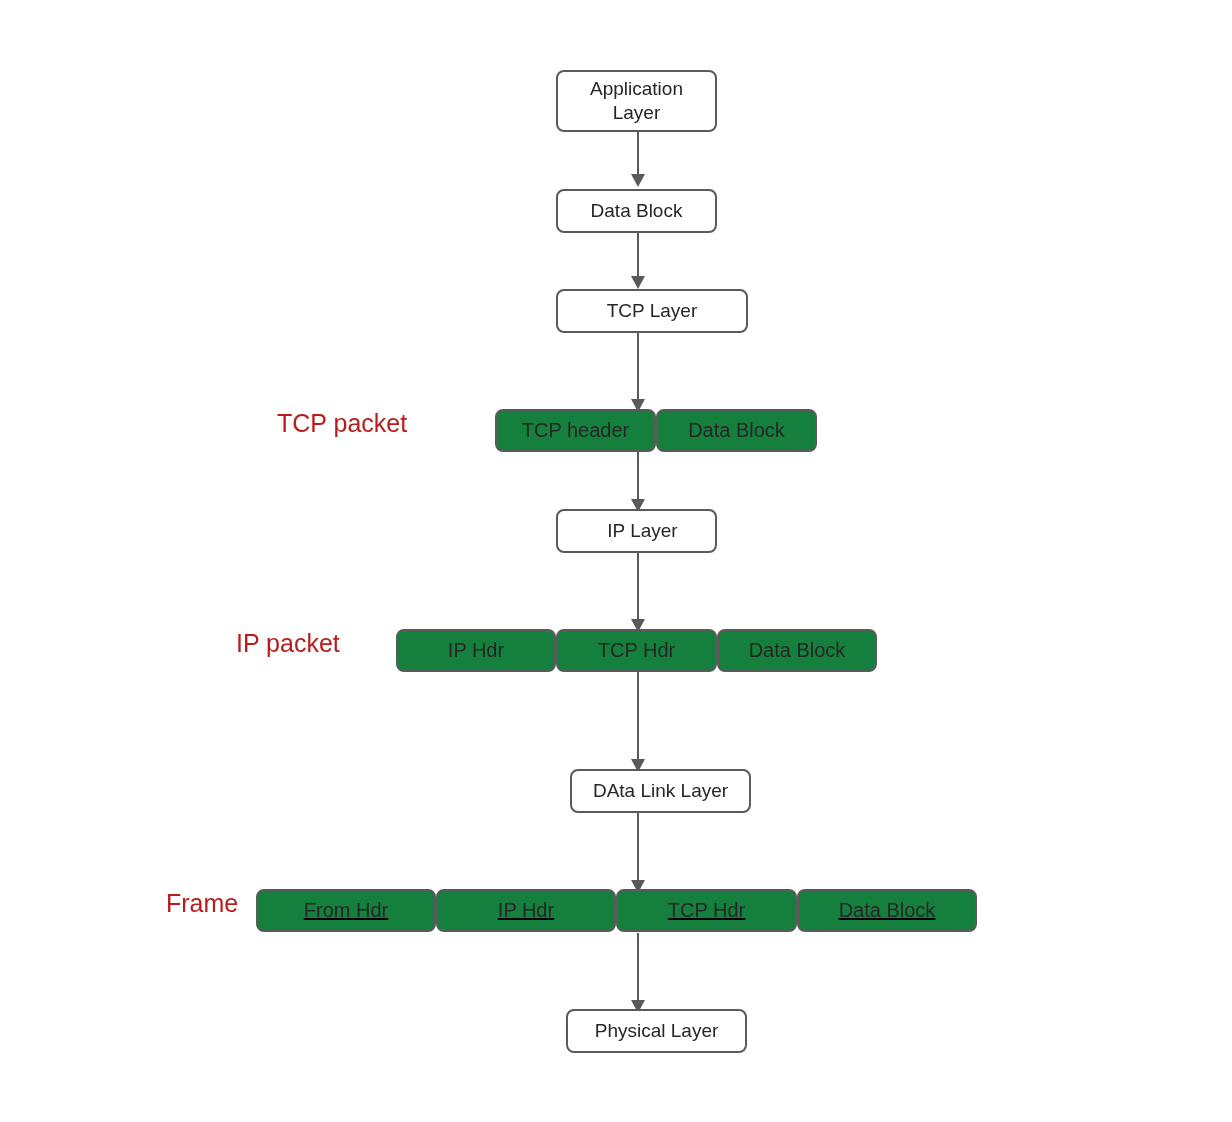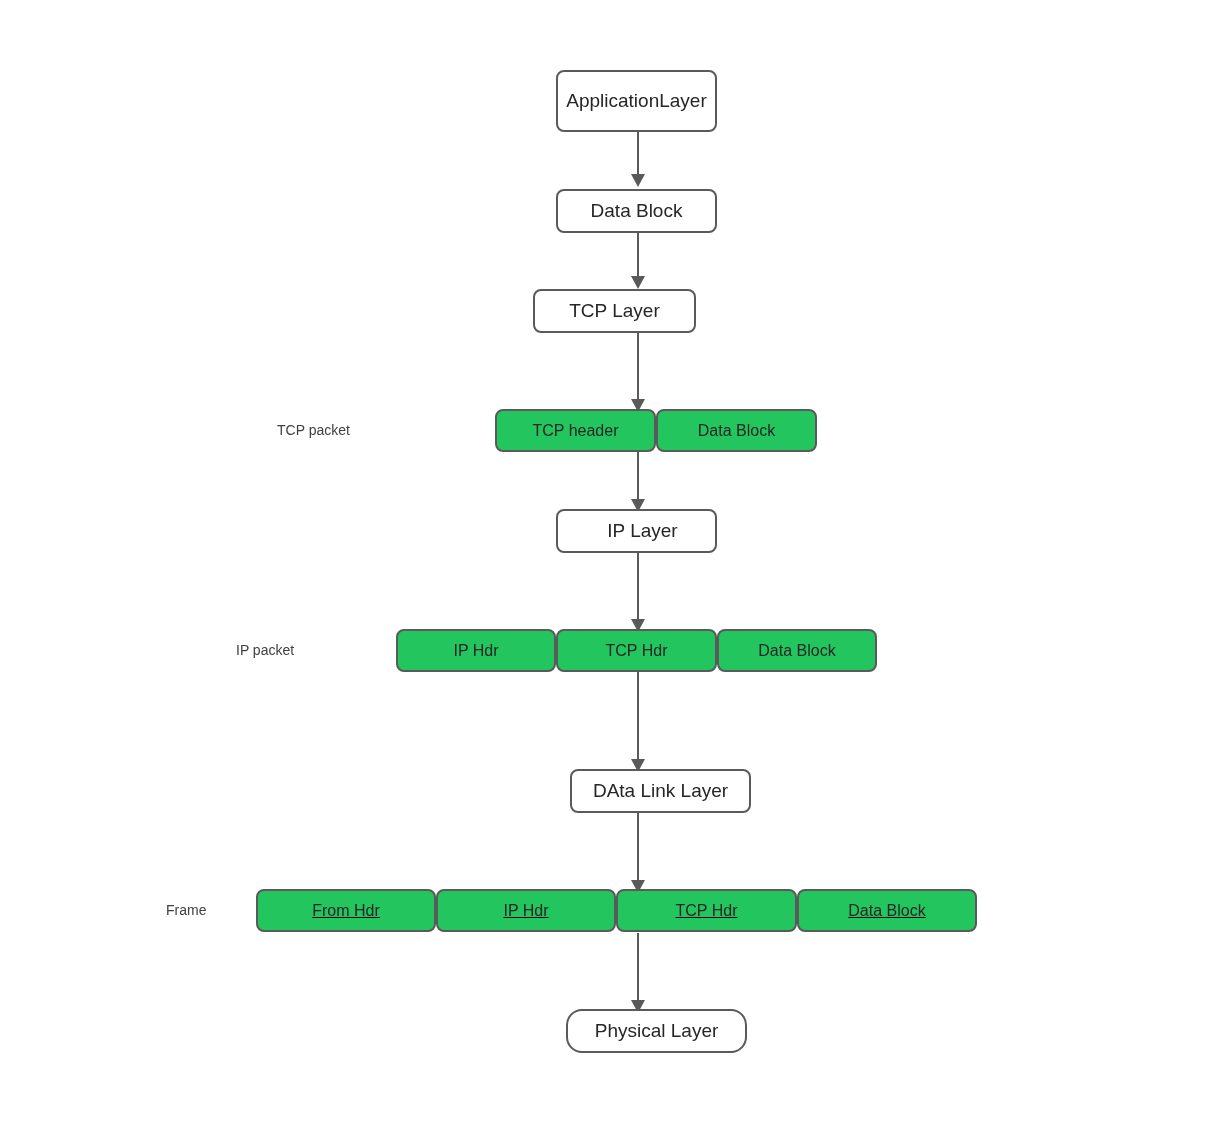--- a/index.html
+++ b/index.html
@@ -29,53 +29,53 @@
     color: #262626;
     font-size: 19px;
     line-height: 1.25;
     display: flex;
     align-items: center;
     justify-content: center;
     text-align: center;
     z-index: 3;
   }
   .node.two-line {
+    flex-direction: column;
     line-height: 1.28;
   }
 
   
   .packet-row {
     position: absolute;
     display: flex;
     align-items: stretch;
     z-index: 3;
   }
   .seg {
     box-sizing: border-box;
     border: 2px solid #5a5a5a;
     border-radius: 8px;
-    background: #22c55e;
+    background: #15803d;
     color: #262626;
-    font-size: 16px;
+    font-size: 20px;
     display: flex;
     align-items: center;
     justify-content: center;
     text-align: center;
     height: 100%;
   }
 
   
   .row-label {
     position: absolute;
-    color: #404040;
-    font-size: 14px;
+    color: #b91c1c;
+    font-size: 25px;
     white-space: nowrap;
     z-index: 2;
     display: flex;
-    align-items: center;
     height: 42px;
   }
 
   
   .connector {
     position: absolute;
     z-index: 1;
   }
   .connector .shaft {
     position: absolute;
@@ -141,33 +141,33 @@
 
   <div class="node two-line" style="left:556px; top:70px; width:161px; height:62px;">
     <span>Application</span>
     <span>Layer</span>
   </div>
 
   <div class="node" style="left:556px; top:189px; width:161px; height:44px;">
     <span>Data Block</span>
   </div>
 
-  <div class="node" style="left:533px; top:289px; width:163px; height:44px;">
+  <div class="node" style="left:556px; top:289px; width:192px; height:44px;">
     <span>TCP Layer</span>
   </div>
 
   <div class="node" style="left:556px; top:509px; width:161px; height:44px;padding-left:12px;">
     <span>IP Layer</span>
   </div>
 
   <div class="node" style="left:536px; top:769px; width:181px; height:44px;margin-left:34px;">
     <span>DAta Link Layer</span>
   </div>
 
-  <div class="node" style="left:566px; top:1009px; width:181px; height:44px;border-radius:16px;">
+  <div class="node" style="left:566px; top:1009px; width:181px; height:44px;">
     <span>Physical Layer</span>
   </div>
 
   <div class="row-label" style="left:277px; top:409px;">
     <span>TCP packet</span>
   </div>
   <div class="packet-row" style="left:495px; top:409px; height:43px;">
     <div class="seg" style="width:161px;">
       <span>TCP header</span>
     </div>

